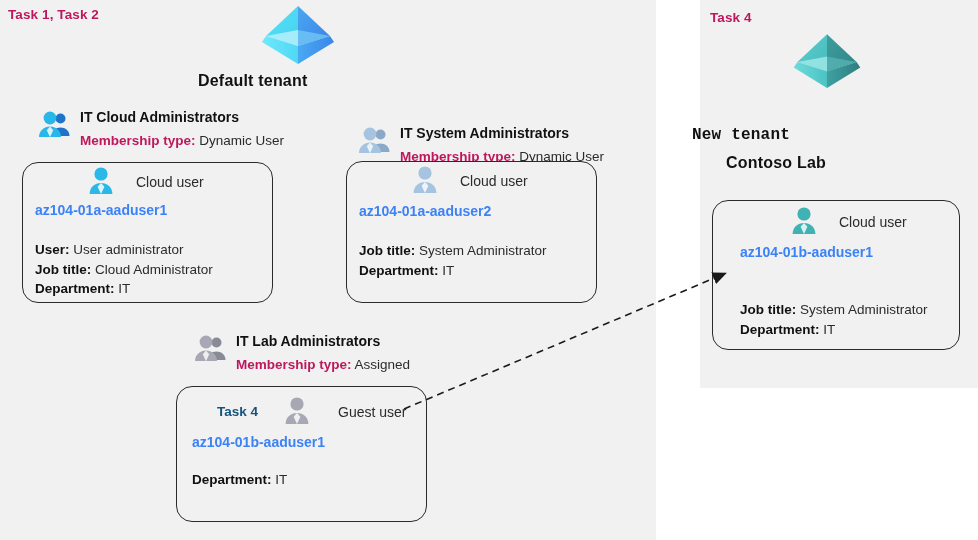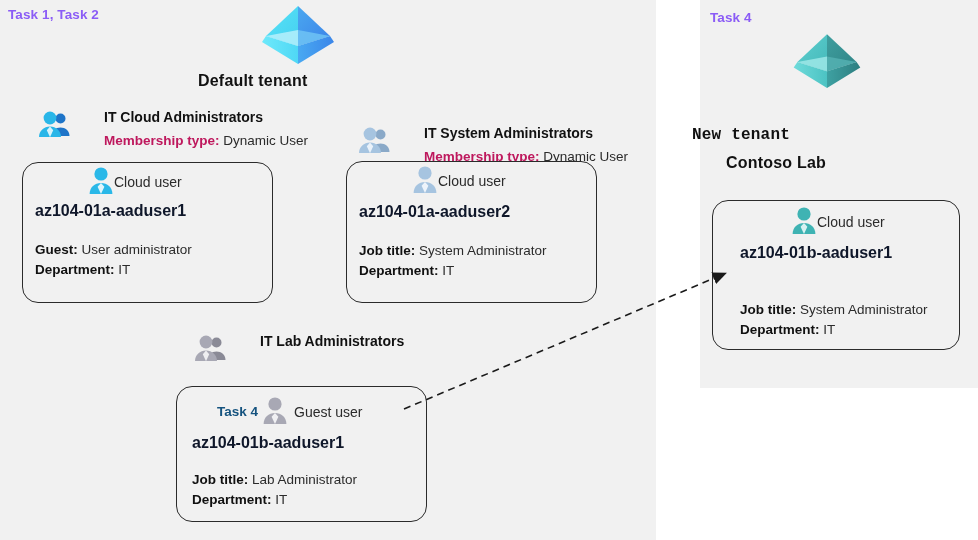--- a/index.html
+++ b/index.html
@@ -6,47 +6,47 @@
   body{
     width:978px;height:540px;position:relative;overflow:hidden;
     font-family:"Liberation Sans","DejaVu Sans",sans-serif;
     color:#1a1a1a;
   }
   .panel{position:absolute;background:#f1f1f1;}
   #left-panel{left:0;top:0;width:656px;height:540px;}
   #right-panel{left:700px;top:0;width:278px;height:388px;}
 
   .task-label{
-    position:absolute;color:#8b5cf6;font-weight:bold;font-size:13.5px;
+    position:absolute;color:#be185d;font-weight:bold;font-size:13.5px;
     letter-spacing:.1px;white-space:nowrap;text-align:right;
   }
   .tenant-title{
     position:absolute;font-weight:bold;font-size:16px;color:#111;
     white-space:nowrap;letter-spacing:.2px;
   }
   .tenant-icon{position:absolute;}
 
-  .group-head{position:absolute;display:flex;align-items:flex-start;gap:24px;}
+  .group-head{position:absolute;display:flex;align-items:flex-start;}
   .group-head .gicon{flex:0 0 auto;margin-top:4px;}
   .group-head .gtext{margin-left:8px;line-height:1.42;}
   .group-head .gname{font-weight:bold;font-size:14px;color:#111;white-space:nowrap;}
   .group-head .gmem{font-size:13.5px;color:#2b2b2b;white-space:nowrap;}
   .group-head .gmem b{font-weight:bold;color:#be185d;}
 
   .card{
     position:absolute;border:1.4px solid #2b2b2b;border-radius:16px;
     background:#f1f1f1;box-sizing:border-box;
   }
   .card-head{
-    position:absolute;display:flex;align-items:center;gap:0;
+    position:absolute;display:flex;align-items:center;gap:22px;
     font-size:14px;color:#2b2b2b;white-space:nowrap;
   }
   .card-head .tasktag{color:#15537f;font-weight:bold;font-size:13.5px;margin-right:4px;}
   .card-name{
-    position:absolute;font-weight:bold;font-size:16px;color:#0f172a;white-space:nowrap;
+    position:absolute;font-weight:bold;font-size:14px;color:#3b82f6;white-space:nowrap;
   }
   .card-attrs{position:absolute;font-size:13.5px;line-height:1.45;color:#2b2b2b;white-space:nowrap;}
   .card-attrs b{font-weight:bold;color:#111;}
 
   svg.arrow-layer{position:absolute;left:0;top:0;width:978px;height:540px;pointer-events:none;}
 </style>
 </head>
 <body>
 
 <div class="panel" id="left-panel"></div>
@@ -155,37 +155,39 @@
     <svg width="34" height="30" viewBox="0 0 34 30">
       <circle cx="22.5" cy="8.5" r="5" fill="#8a8a96"></circle>
       <path d="M13.5 26c0-5.2 4.2-8.6 9-8.6s9 3.4 9 8.6z" fill="#8a8a96"></path>
       <circle cx="12" cy="8" r="6.4" fill="#a8a8b4"></circle>
       <path d="M1 27c0-6.2 5-10.4 11-10.4S23 20.8 23 27z" fill="#a8a8b4"></path>
       <path d="M12 16.6l3.2 3.6-3.2 7-3.2-7z" fill="#eeeef1"></path>
     </svg>
   </span>
   <span class="gtext">
     <span class="gname">IT Lab Administrators</span><br>
+    <span class="gmem"><b>Membership type:</b> <span>Assigned</span></span>
   </span>
 </div>
 
 <div class="card" style="left:22px;top:162px;width:251px;height:141px;"></div>
 <div class="card-head" style="left:88px;top:166px;">
   <span>
     <svg width="26" height="28" viewBox="0 0 26 28">
       <circle cx="13" cy="8" r="6.6" fill="#2ab8e8"></circle>
       <path d="M1.6 28c0-6.6 5.1-11 11.4-11s11.4 4.4 11.4 11z" fill="#2ab8e8"></path>
       <path d="M13 17l3.4 3.8L13 28l-3.4-7.2z" fill="#dff5fc"></path>
     </svg>
   </span>
   <span>Cloud user</span>
 </div>
 <div class="card-name" style="left:35px;top:202px;">az104-01a-aaduser1</div>
 <div class="card-attrs" style="left:35px;top:240px;">
-  <div><b>Guest:</b> <span>User administrator</span></div>
+  <div><b>User:</b> <span>User administrator</span></div>
+  <div><b>Job title:</b> <span>Cloud Administrator</span></div>
   <div><b>Department:</b> <span>IT</span></div>
 </div>
 
 <div class="card" style="left:346px;top:161px;width:251px;height:142px;"></div>
 <div class="card-head" style="left:412px;top:165px;">
   <span>
     <svg width="26" height="28" viewBox="0 0 26 28">
       <circle cx="13" cy="8" r="6.6" fill="#a6c4e0"></circle>
       <path d="M1.6 28c0-6.6 5.1-11 11.4-11s11.4 4.4 11.4 11z" fill="#a6c4e0"></path>
       <path d="M13 17l3.4 3.8L13 28l-3.4-7.2z" fill="#eef4fb"></path>
@@ -206,21 +208,20 @@
     <svg width="26" height="28" viewBox="0 0 26 28">
       <circle cx="13" cy="8" r="6.6" fill="#a8a8b4"></circle>
       <path d="M1.6 28c0-6.6 5.1-11 11.4-11s11.4 4.4 11.4 11z" fill="#a8a8b4"></path>
       <path d="M13 17l3.4 3.8L13 28l-3.4-7.2z" fill="#f0f0f3"></path>
     </svg>
   </span>
   <span style="margin-left:6px;">Guest user</span>
 </div>
 <div class="card-name" style="left:192px;top:434px;">az104-01b-aaduser1</div>
 <div class="card-attrs" style="left:192px;top:470px;">
-  <div><b>Job title:</b> <span>Lab Administrator</span></div>
   <div><b>Department:</b> <span>IT</span></div>
 </div>
 
 <div class="card" style="left:712px;top:200px;width:248px;height:150px;"></div>
 <div class="card-head" style="left:791px;top:206px;">
   <span>
     <svg width="26" height="28" viewBox="0 0 26 28">
       <circle cx="13" cy="8" r="6.6" fill="#3fb3b3"></circle>
       <path d="M1.6 28c0-6.6 5.1-11 11.4-11s11.4 4.4 11.4 11z" fill="#3fb3b3"></path>
       <path d="M13 17l3.4 3.8L13 28l-3.4-7.2z" fill="#d8f2f2"></path>

